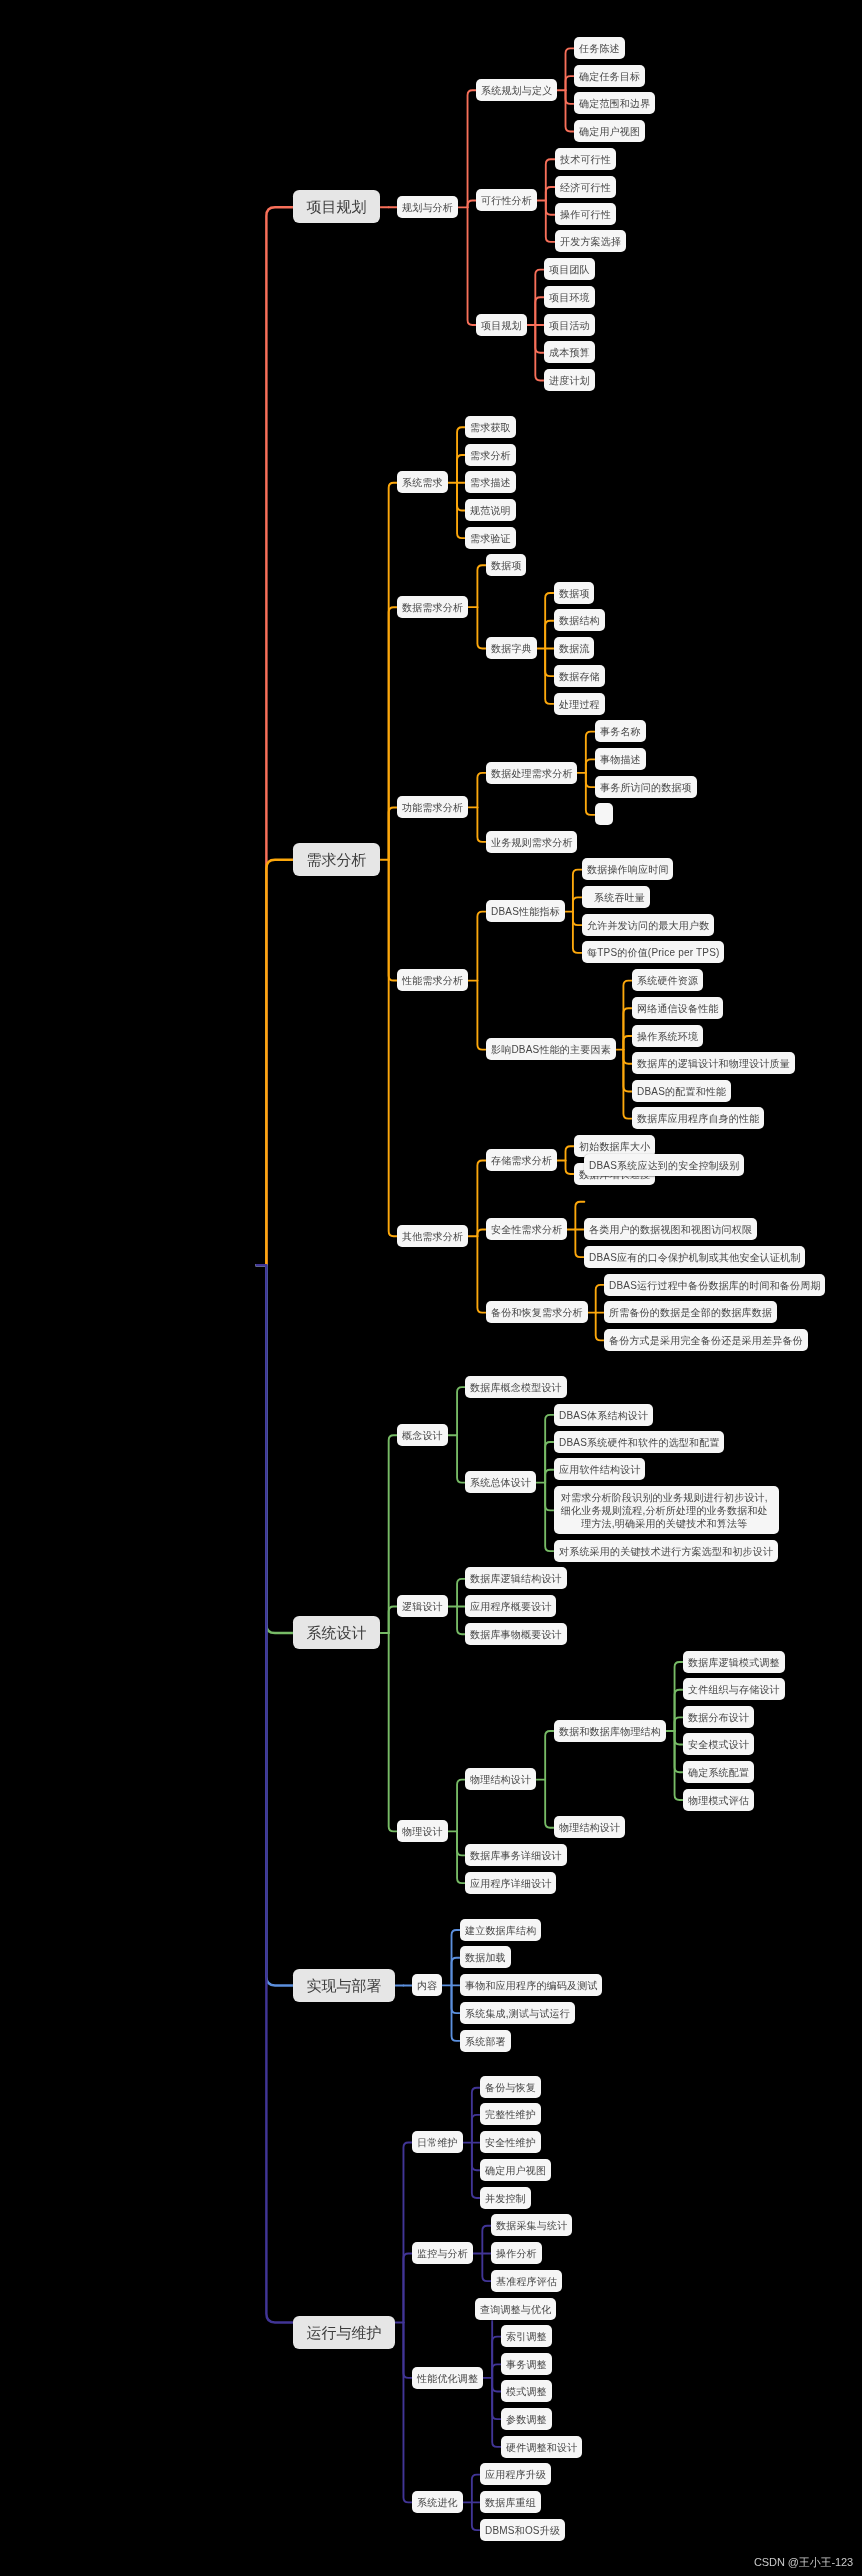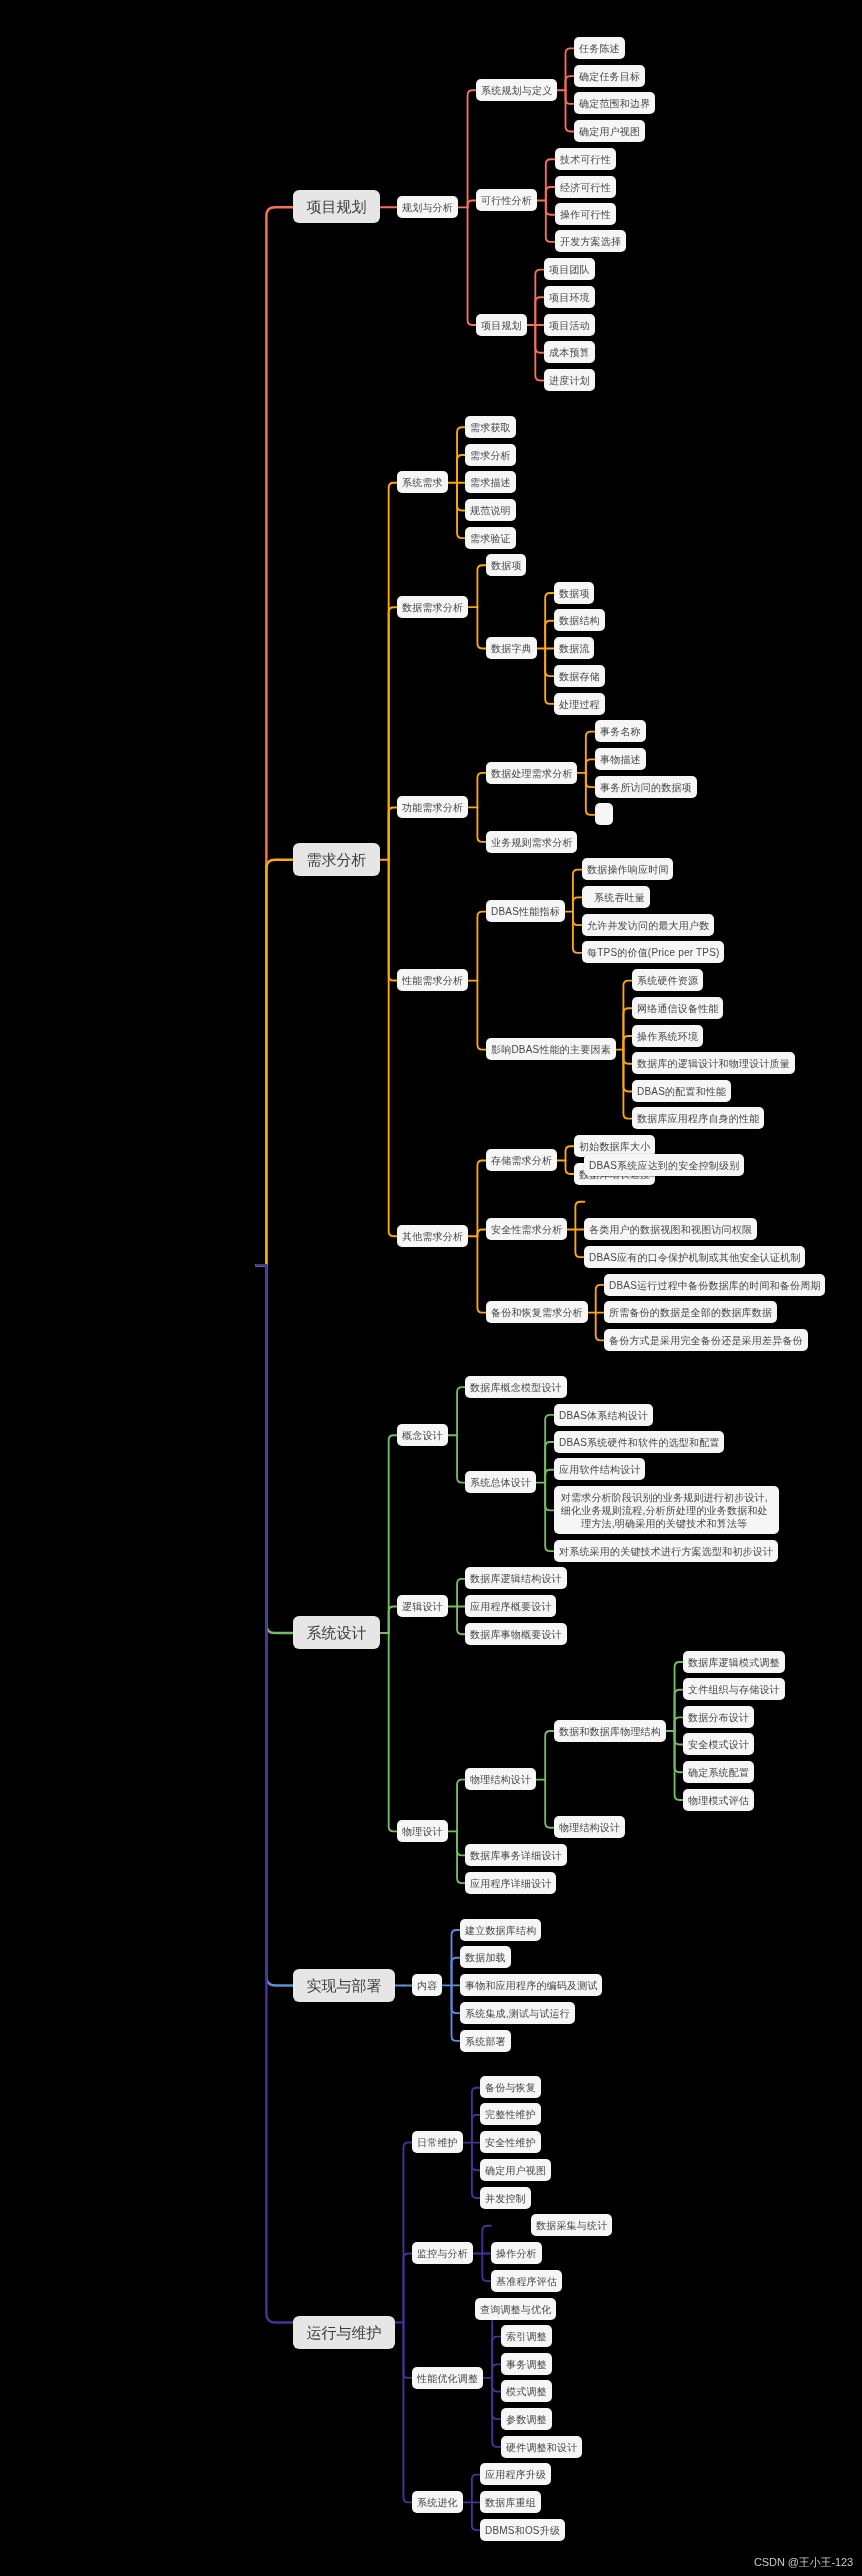--- a/index.html
+++ b/index.html
@@ -276,21 +276,21 @@
     <div class="node" style="left: 460px; top: 2002px;">系统集成,测试与试运行</div>
     <div class="node" style="left: 460px; top: 2030px;">系统部署</div>
     <div class="node lvl1" style="left: 293px; top: 2306px; margin-top: 10px;">运行与维护</div>
     <div class="node" style="left: 412px; top: 2131px;">日常维护</div>
     <div class="node" style="left: 480px; top: 2076px;">备份与恢复</div>
     <div class="node" style="left: 480px; top: 2103px;">完整性维护</div>
     <div class="node" style="left: 480px; top: 2131px;">安全性维护</div>
     <div class="node" style="left: 480px; top: 2159px;">确定用户视图</div>
     <div class="node" style="left: 480px; top: 2187px;">并发控制</div>
     <div class="node" style="left: 412px; top: 2242px;">监控与分析</div>
-    <div class="node" style="left: 491px; top: 2214px; margin-left: 40px;">数据采集与统计</div>
+    <div class="node" style="left: 491px; top: 2214px;">数据采集与统计</div>
     <div class="node" style="left: 491px; top: 2242px;">操作分析</div>
     <div class="node" style="left: 491px; top: 2270px;">基准程序评估</div>
     <div class="node" style="left: 412px; top: 2367px;">性能优化调整</div>
     <div class="node" style="left: 475px; top: 2298px; text-align: right;">查询调整与优化</div>
     <div class="node" style="left: 501px; top: 2325px;">索引调整</div>
     <div class="node" style="left: 501px; top: 2353px;">事务调整</div>
     <div class="node" style="left: 501px; top: 2380px;">模式调整</div>
     <div class="node" style="left: 501px; top: 2408px;">参数调整</div>
     <div class="node" style="left: 501px; top: 2436px;">硬件调整和设计</div>
     <div class="node" style="left: 412px; top: 2491px;">系统进化</div>

